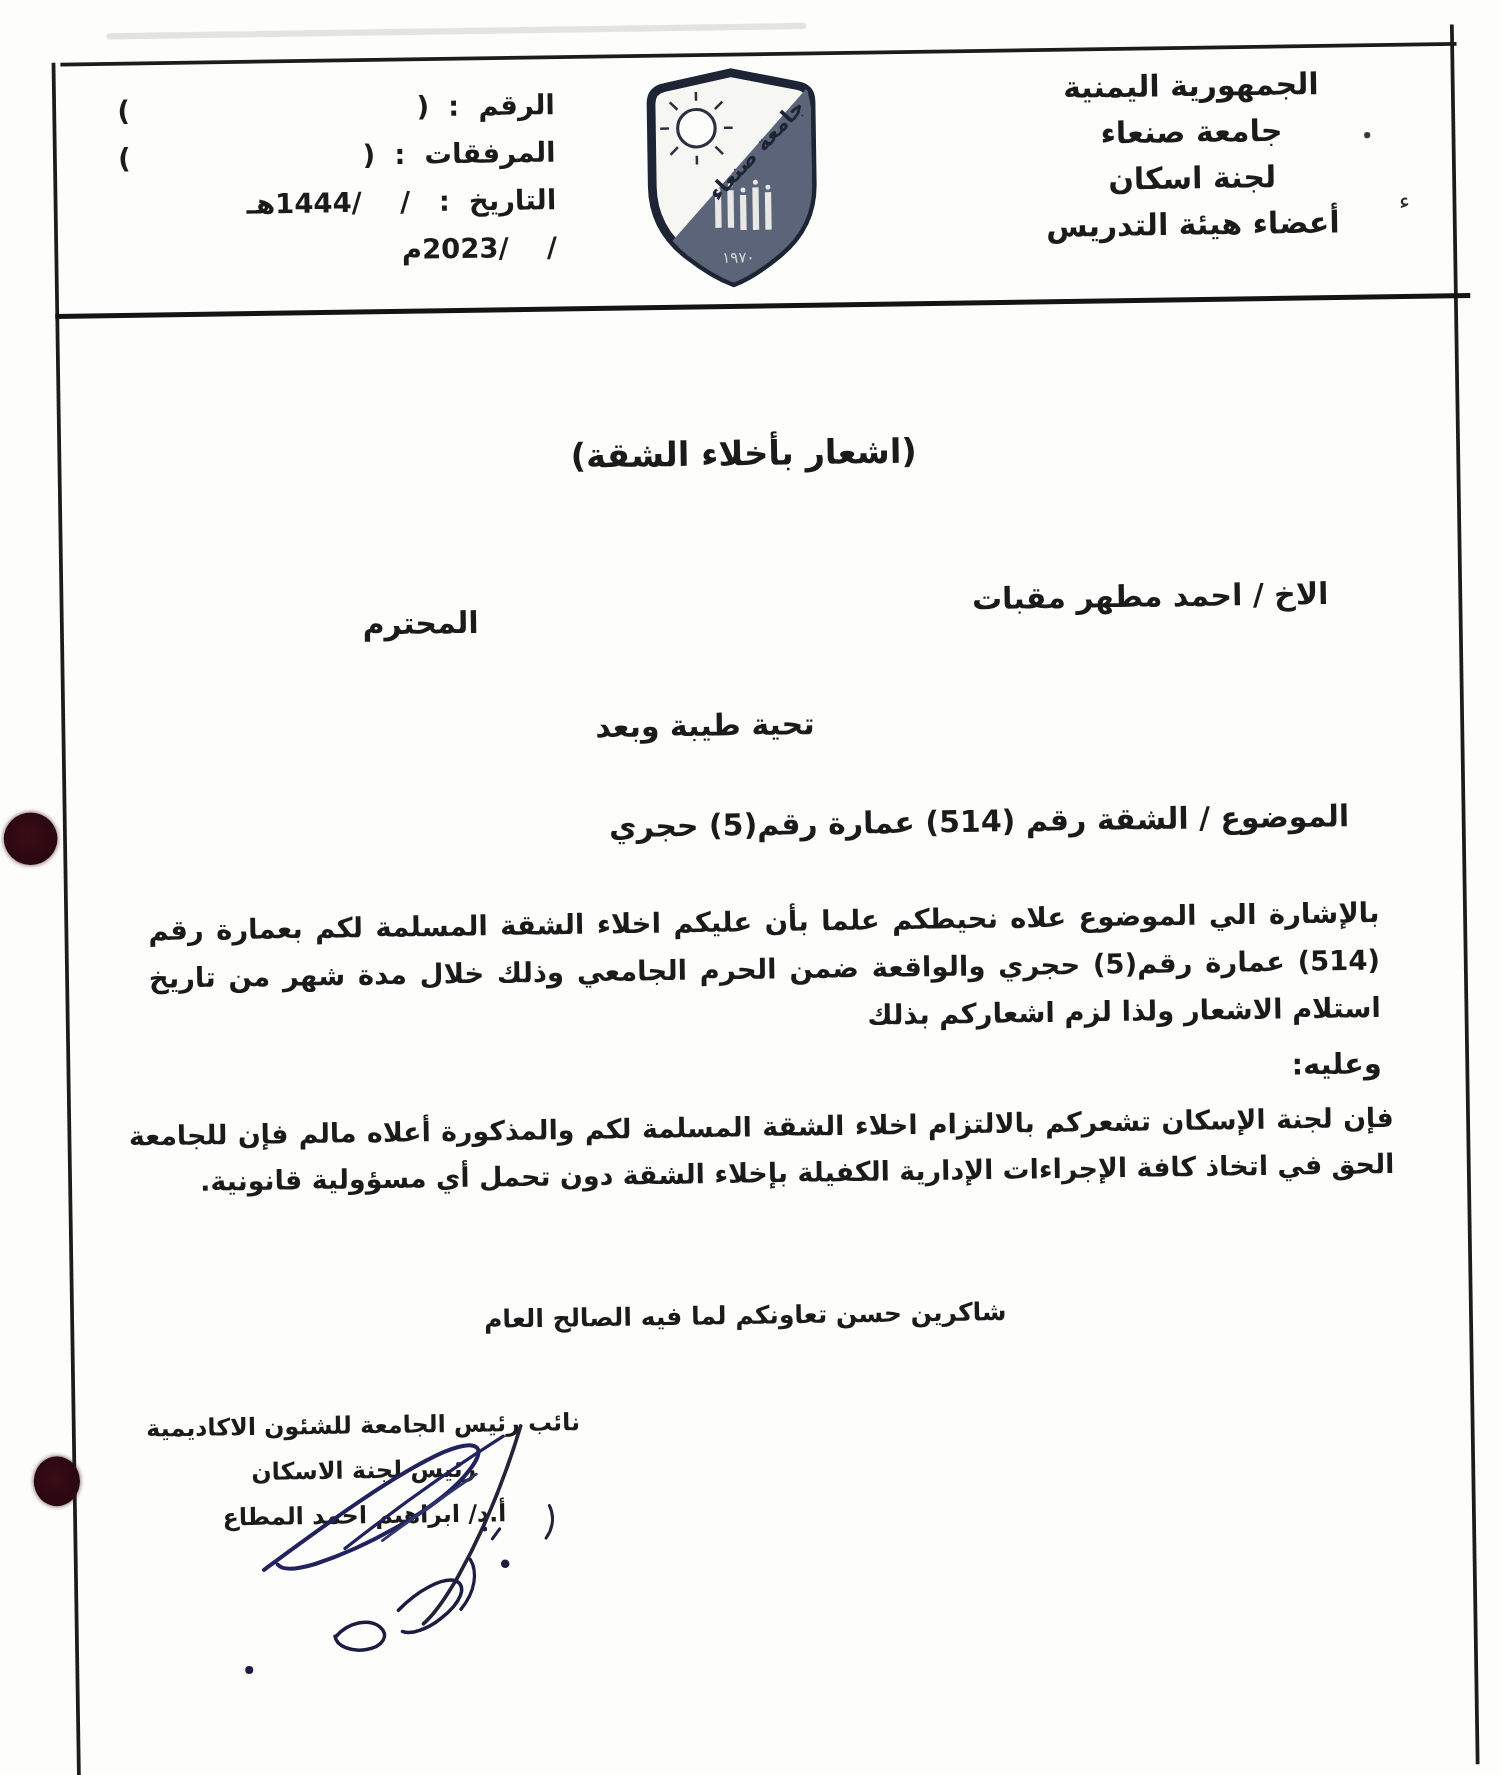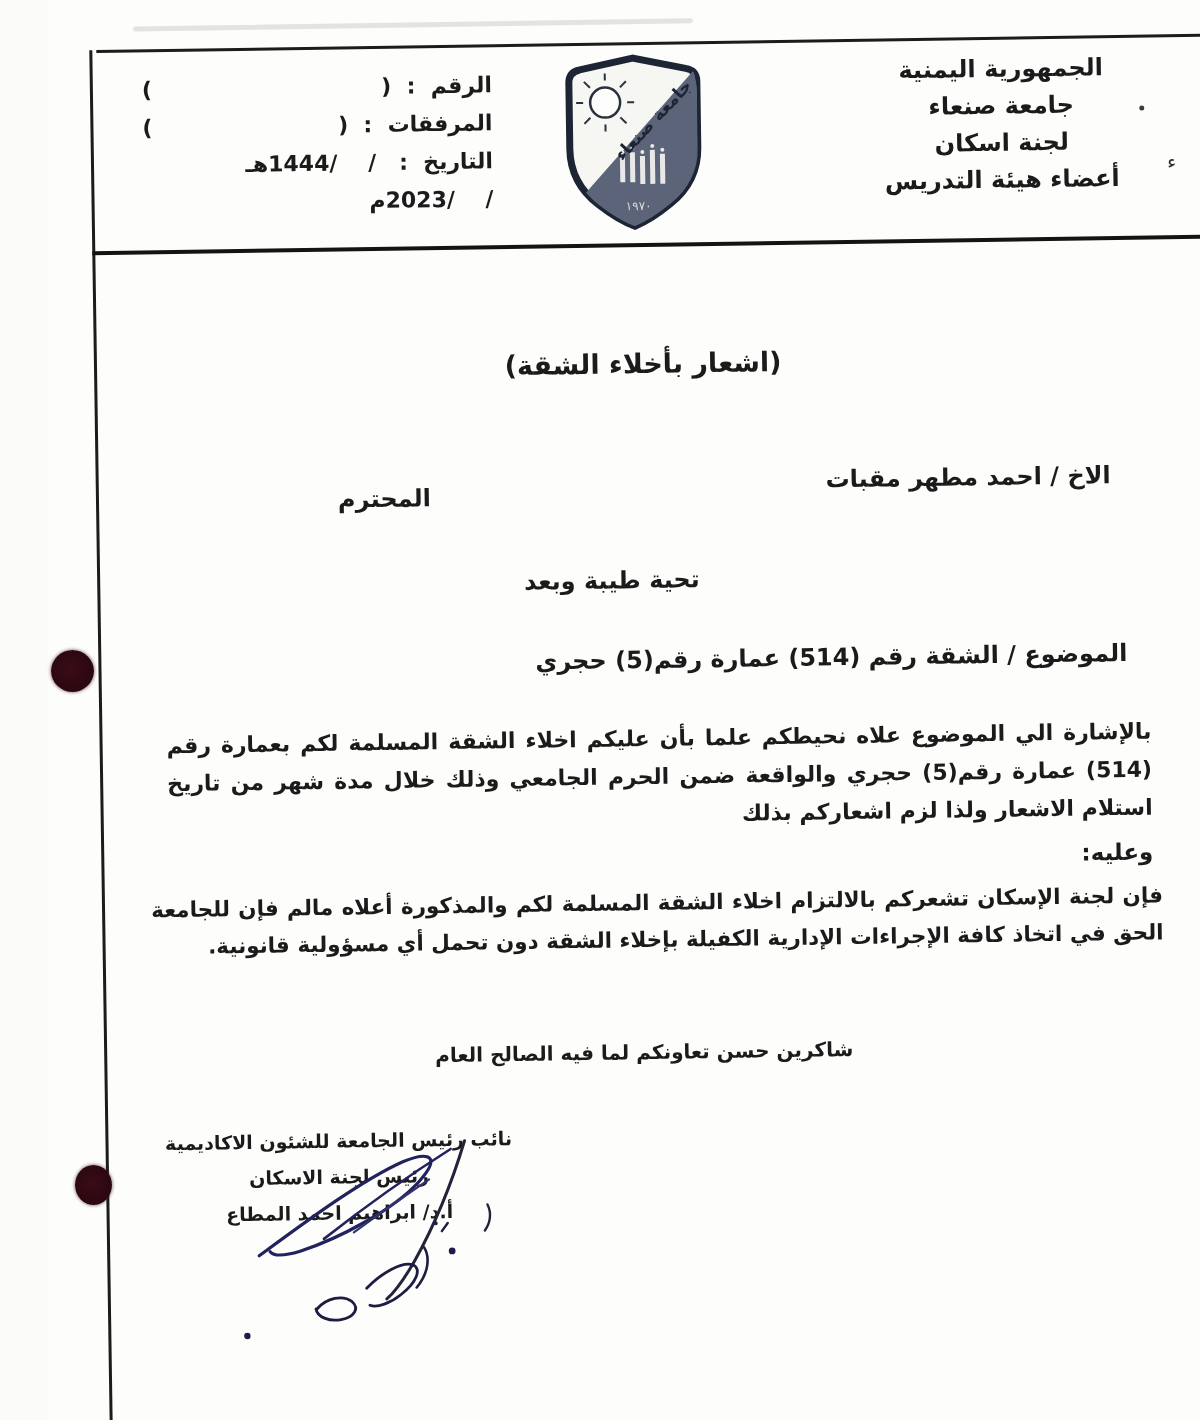--- a/index.html
+++ b/index.html
@@ -1,17 +1,17 @@
 <!DOCTYPE html>
 <html lang="ar"><head>
 <meta charset="utf-8">
 <style>
   html,body{margin:0;padding:0;}
   body{width:1200px;height:1420px;background:#fbfbfa;overflow:hidden;position:relative;}
-  .paper{position:absolute;inset:0;background:#fdfdfc;margin-left:48px;}
+  .paper{position:absolute;inset:0;background:#fdfdfc;}
   .tilt{position:absolute;inset:0;transform:rotate(-0.85deg);transform-origin:600px 700px;}
   .ar{font-family:"DejaVu Sans",sans-serif;font-weight:bold;color:#1b1b1b;direction:rtl;}
   .abs{position:absolute;}
   .line{background:#1c1c1c;}
   
   .frame-top{left:58px;top:42px;width:1117px;height:3px;}
   .frame-left{left:51px;top:42px;width:3px;height:1378px;}
   .frame-right{left:1170px;top:28px;width:3px;height:1392px;}
   .divider{left:51px;top:243px;width:1132px;height:4px;background:#141414;}
   

